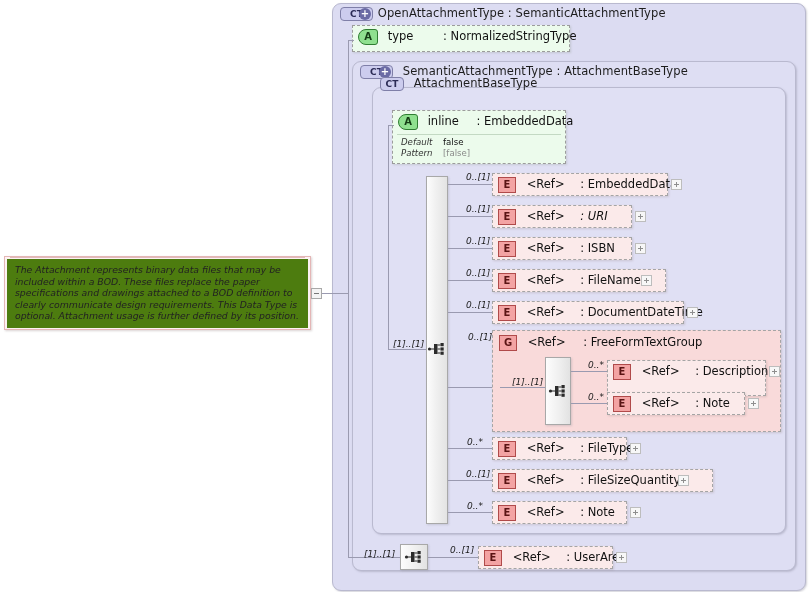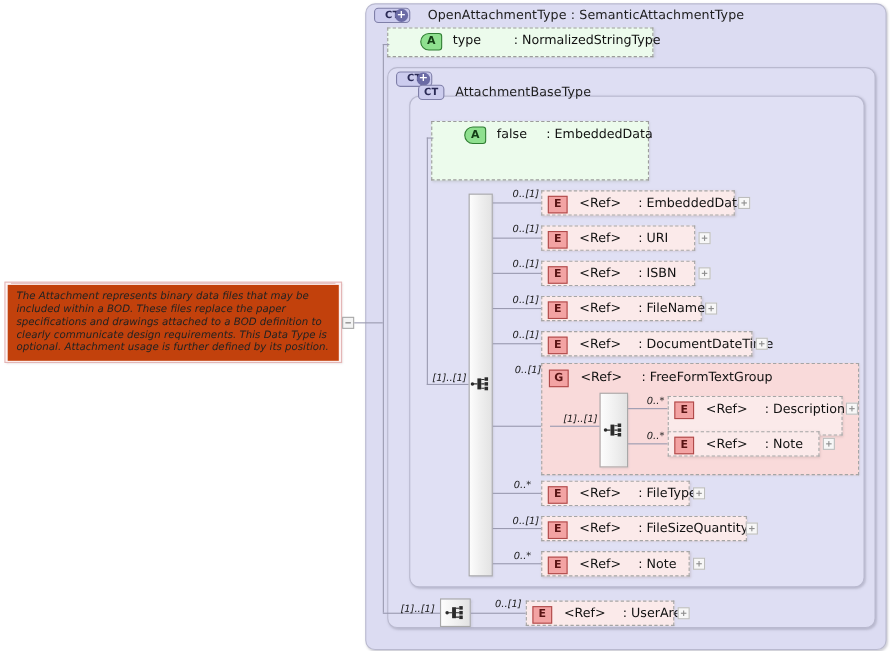--- a/index.html
+++ b/index.html
@@ -33,25 +33,25 @@
   .badge-e{background:#f3a3a3;border:1px solid #b04a4a;color:#5a1414;}
   .badge-g{background:#f3a3a3;border:1px solid #b04a4a;color:#5a1414;}
 
   
   .elembox{position:absolute;border:1px solid #e4b6b6;background:#fdf2f2;
            box-shadow:1px 1px 2px rgba(150,130,130,.35);}
   .elembox .hdr{padding:5px 7px 4px 7px;font-size:11.5px;color:#111;
                 white-space:nowrap;}
   .elembox .sep{height:1px;background:#e0b9b9;margin:0 5px;}
   .elembox .doc{padding:5px 7px 6px 8px;font-size:9.3px;font-style:italic;
-                color:#222;line-height:11.6px;background:#c2410c;margin:1px 2px 2px 2px;}
+                color:#222;line-height:11.6px;background:#4d7c0f;margin:1px 2px 2px 2px;}
 
   
   .attrbox{position:absolute;border:1px dashed #9c9c9c;background:#ecfbec;
-           box-shadow:1px 1px 2px rgba(140,150,140,.3);padding-left:24px;}
+           box-shadow:1px 1px 2px rgba(140,150,140,.3);}
   .attrbox .line{padding:3px 8px 3px 5px;white-space:nowrap;font-size:11.5px;
                  color:#111;}
   .attrbox .nm{display:inline-block;margin-left:6px;}
   .attrbox .ty{display:inline-block;}
   .facets{border-top:1px solid #c3d9c3;margin:1px 4px 0 4px;padding:2px 4px 3px 4px;
           font-size:8.6px;color:#333;}
   .facets .frow{white-space:nowrap;line-height:10.5px;}
   .facets .fk{display:inline-block;width:42px;font-style:italic;color:#333;}
   .facets .fv{color:#111;}
   .facets .fv.dim{color:#8a8a8a;}
@@ -102,24 +102,25 @@
 </style>
 </head>
 <body>
 
 <div class="ctbox lvl1" style="left:332px;top:3px;width:472px;height:586px;"></div>
 <div class="ctbox lvl2" style="left:352px;top:61px;width:442px;height:508px;"></div>
 <div class="ctbox lvl3" style="left:372px;top:87px;width:412px;height:445px;"></div>
 
 <div class="ct-title" style="left:340px;top:6px;">
   <span class="badge badge-ct plus">CT<span class="pl">+</span></span>
-  <span style="margin-left:12px;">OpenAttachmentType : SemanticAttachmentType</span>
+  <span style="margin-left:1px;">OpenAttachmentType : SemanticAttachmentType</span>
 </div>
 <div class="ct-title" style="left:360px;top:64px;">
   <span class="badge badge-ct plus">CT<span class="pl">+</span></span>
+  <span style="margin-left:6px;">SemanticAttachmentType : AttachmentBaseType</span>
 </div>
 <div class="ct-title" style="left:380px;top:76px;">
   <span class="badge badge-ct">CT</span>
   <span style="margin-left:6px;">AttachmentBaseType</span>
 </div>
 
 <div class="elembox" style="left:4px;top:256px;width:305px;height:72px;">
   <div class="sep"></div>
   <div class="doc">The Attachment represents binary data files that may be included within a BOD. These files replace the paper specifications and drawings attached to a BOD definition to clearly communicate design requirements. This Data Type is optional. Attachment usage is further defined by its position.</div>
 </div>
@@ -131,22 +132,30 @@
   <div class="line">
     <span class="row-badge badge-a">A</span>
     <span class="nm">type</span>
     <span class="ty" style="margin-left:26px;">: NormalizedStringType</span>
   </div>
 </div>
 
 <div class="attrbox" style="left:392px;top:110px;width:172px;height:52px;">
   <div class="line">
     <span class="row-badge badge-a">A</span>
-    <span class="nm">false</span>
+    <span class="nm">inline</span>
     <span class="ty" style="margin-left:14px;">: EmbeddedData</span>
+  </div>
+  <div class="facets">
+    <div class="frow">
+      <span class="fk">Default</span><span class="fv">false</span>
+    </div>
+    <div class="frow">
+      <span class="fk">Pattern</span><span class="fv dim">[false]</span>
+    </div>
   </div>
 </div>
 
 <div class="ln v" style="left:348px;top:40px;height:517px;"></div>
 
 <div class="ln h" style="left:348px;top:40px;width:6px;"></div>
 
 <div class="ln h" style="left:348px;top:557px;width:52px;"></div>
 
 <div class="ln v" style="left:388px;top:125px;height:225px;"></div>
@@ -178,39 +187,39 @@
   </div>
 </div>
 <div class="plusbox" style="left:671px;top:179px;"></div>
 
 <div class="ln h" style="left:448px;top:216px;width:44px;"></div>
 <div class="card" style="left:466px;top:204px;">0..[1]</div>
 <div class="refbox" style="left:492px;top:205px;width:140px;height:23px;">
   <div class="rl">
     <span class="row-badge badge-e">E</span>
     <span class="rf">&lt;Ref&gt;</span>
-    <span class="rt" style="margin-left:12px;">: URI</span>
+    <span class="rt" style="margin-left:12px;font-style:italic;">: URI</span>
   </div>
 </div>
 <div class="plusbox" style="left:635px;top:211px;"></div>
 
 <div class="ln h" style="left:448px;top:248px;width:44px;"></div>
 <div class="card" style="left:466px;top:236px;">0..[1]</div>
 <div class="refbox" style="left:492px;top:237px;width:140px;height:23px;">
   <div class="rl">
     <span class="row-badge badge-e">E</span>
     <span class="rf">&lt;Ref&gt;</span>
     <span class="rt" style="margin-left:12px;">: ISBN</span>
   </div>
 </div>
 <div class="plusbox" style="left:635px;top:243px;"></div>
 
 <div class="ln h" style="left:448px;top:280px;width:44px;"></div>
 <div class="card" style="left:466px;top:268px;">0..[1]</div>
-<div class="refbox" style="left:492px;top:269px;width:146px;height:23px;">
+<div class="refbox" style="left:492px;top:269px;width:174px;height:23px;">
   <div class="rl">
     <span class="row-badge badge-e">E</span>
     <span class="rf">&lt;Ref&gt;</span>
     <span class="rt" style="margin-left:12px;">: FileName</span>
   </div>
 </div>
 <div class="plusbox" style="left:641px;top:275px;"></div>
 
 <div class="ln h" style="left:448px;top:312px;width:44px;"></div>
 <div class="card" style="left:466px;top:300px;">0..[1]</div>
@@ -276,21 +285,21 @@
   <div class="rl">
     <span class="row-badge badge-e">E</span>
     <span class="rf">&lt;Ref&gt;</span>
     <span class="rt" style="margin-left:12px;">: FileType</span>
   </div>
 </div>
 <div class="plusbox" style="left:630px;top:443px;"></div>
 
 <div class="ln h" style="left:448px;top:480px;width:44px;"></div>
 <div class="card" style="left:466px;top:469px;">0..[1]</div>
-<div class="refbox" style="left:492px;top:469px;width:187px;height:23px;">
+<div class="refbox" style="left:492px;top:469px;width:221px;height:23px;">
   <div class="rl">
     <span class="row-badge badge-e">E</span>
     <span class="rf">&lt;Ref&gt;</span>
     <span class="rt" style="margin-left:12px;">: FileSizeQuantity</span>
   </div>
 </div>
 <div class="plusbox" style="left:678px;top:475px;"></div>
 
 <div class="ln h" style="left:448px;top:512px;width:44px;"></div>
 <div class="card" style="left:467px;top:501px;">0..*</div>

